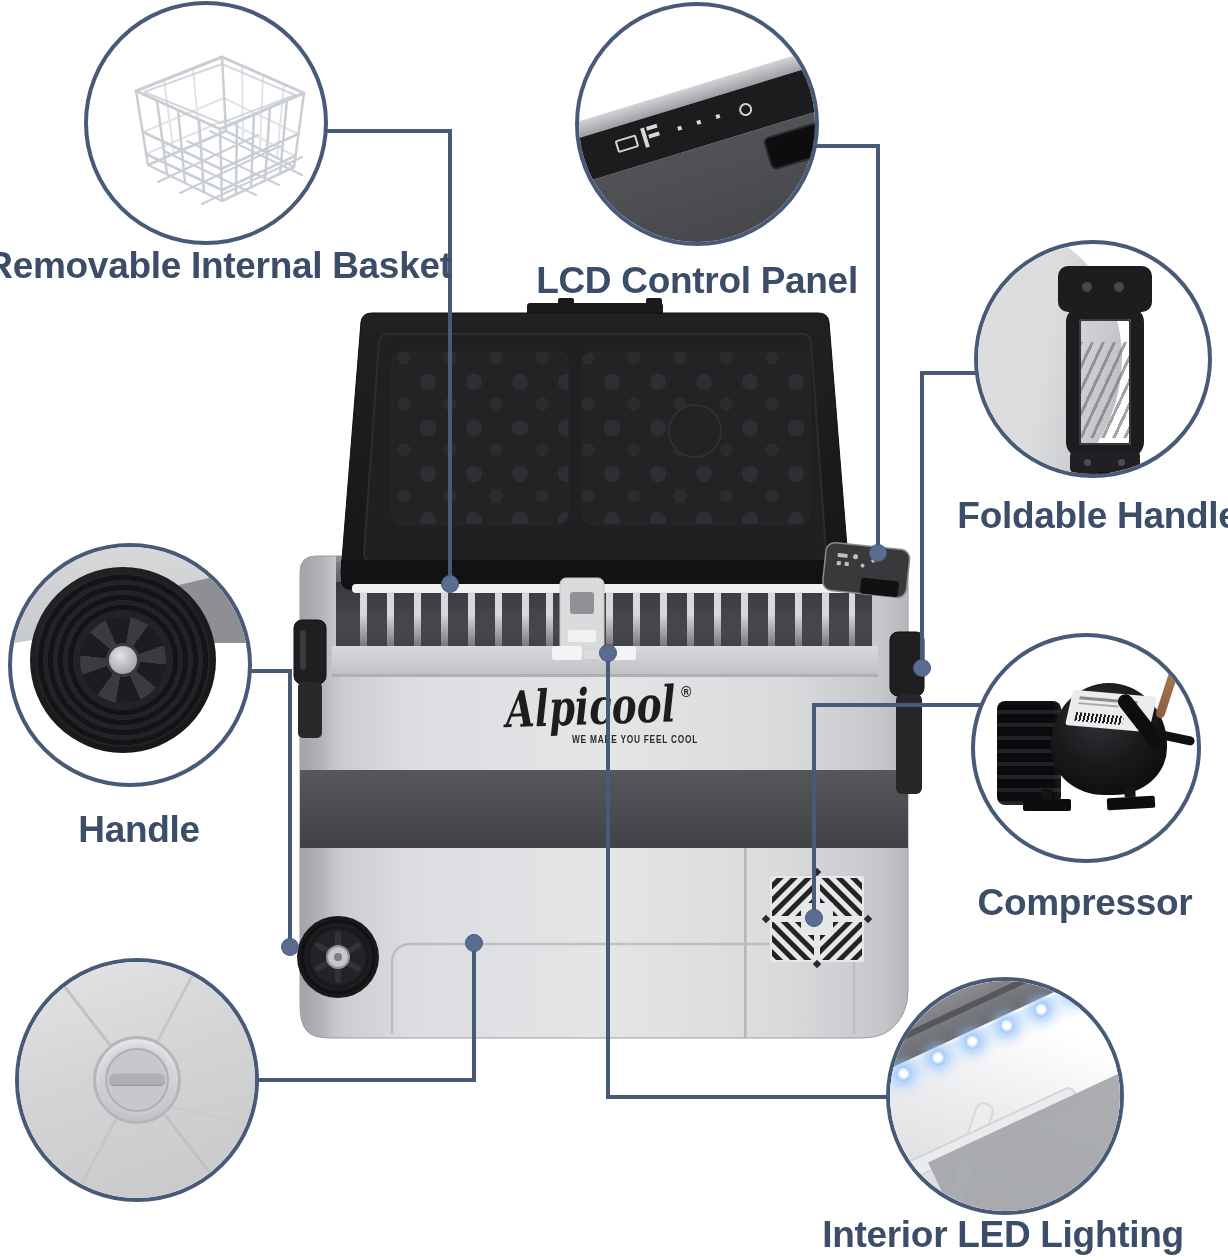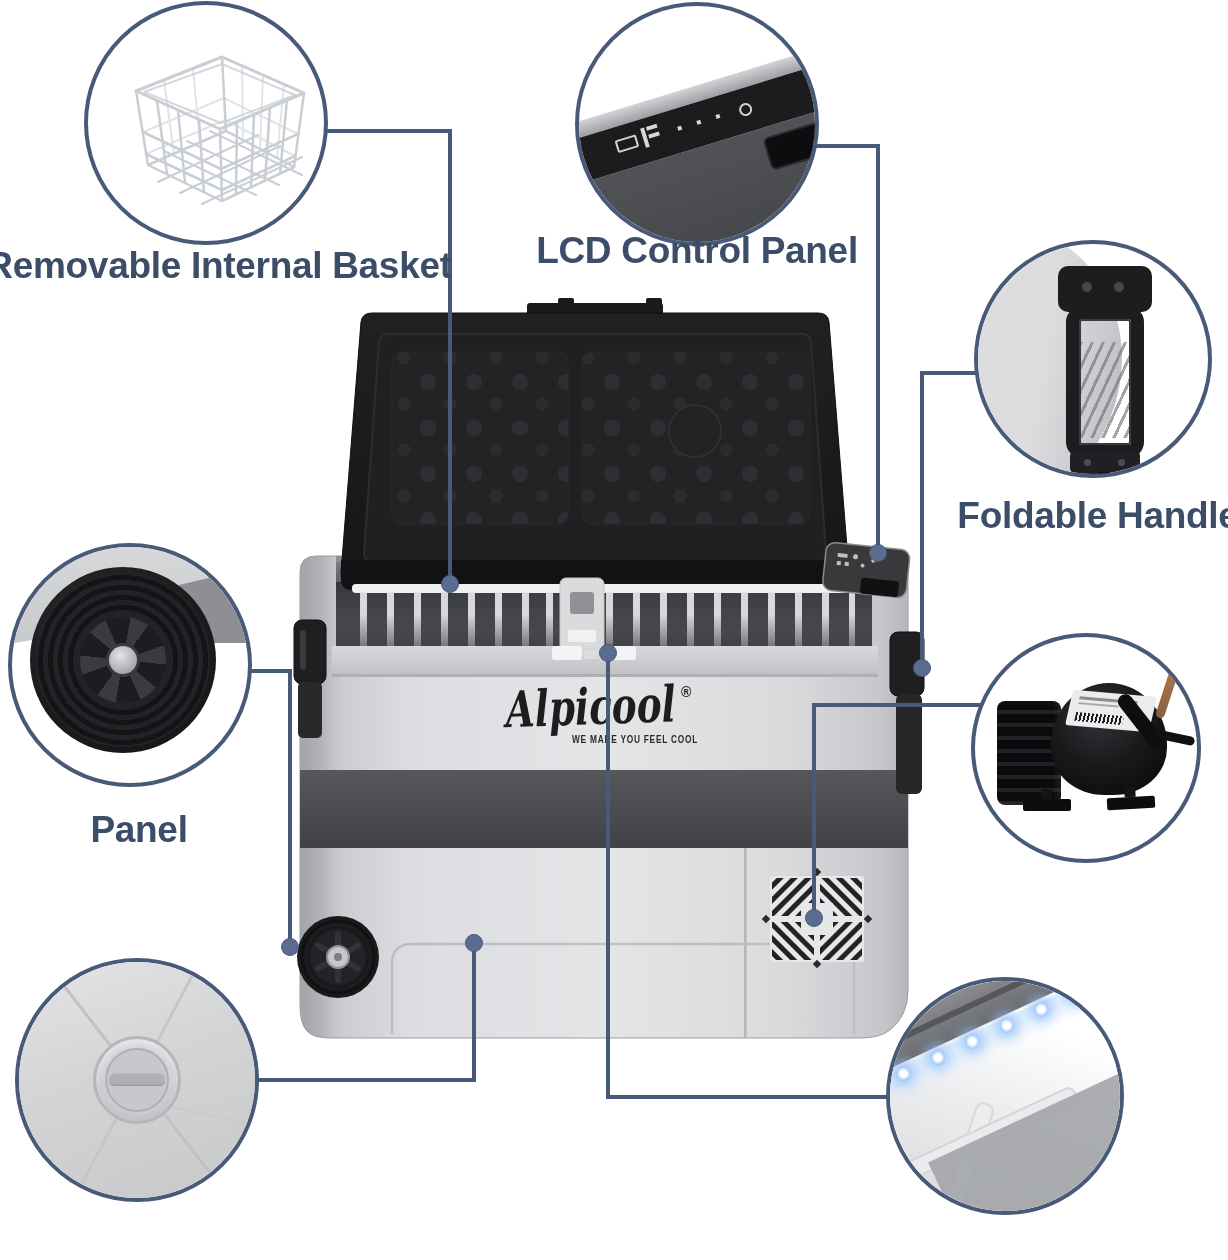--- a/index.html
+++ b/index.html
@@ -462,17 +462,19 @@
         <span class="led-dot"></span>
         <span class="led-dot"></span>
         <span class="led-dot"></span>
       </div>
       <div class="led-wire1"></div>
       <div class="led-dark"></div>
     </div>
   </div>
 
   <div class="callout-label" style="left:219px;top:245px;">Removable Internal Basket</div>
-  <div class="callout-label" style="left:697px;top:230px;">LCD Control Panel</div>
+  <div class="callout-label" style="left:697px;top:260px;">LCD Control Panel</div>
   <div class="callout-label" style="left:1098px;top:495px;">Foldable Handle</div>
-  <div class="callout-label" style="left:139px;top:809px;">Panel</div>
+  <div class="callout-label" style="left:139px;top:809px;">Handle</div>
+  <div class="callout-label" style="left:1085px;top:882px;">Compressor</div>
+  <div class="callout-label" style="left:1003px;top:1214px;">Interior LED Lighting</div>
 
 </div>
 
 </body></html>

